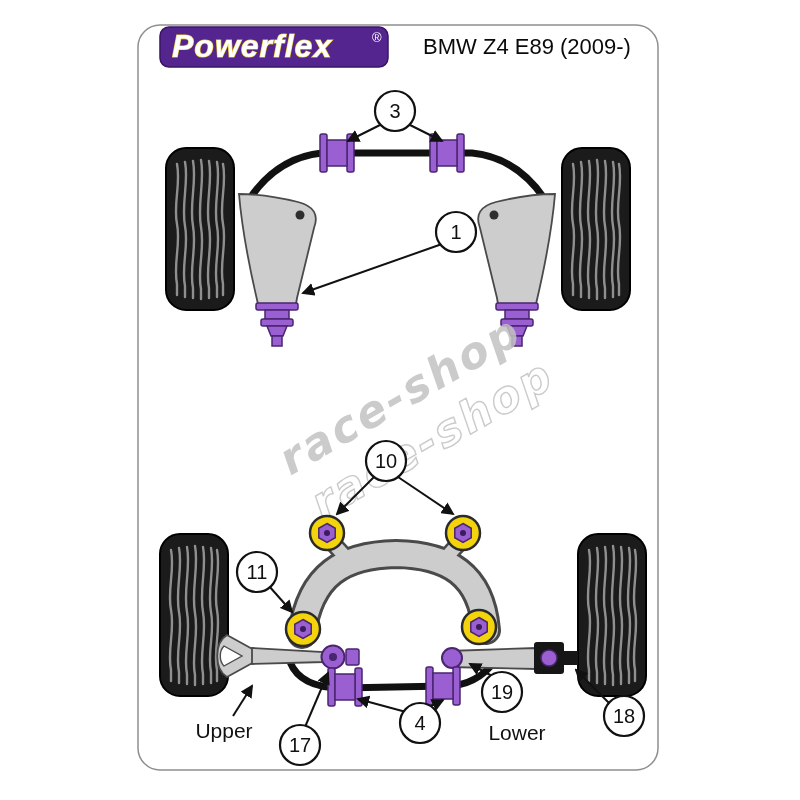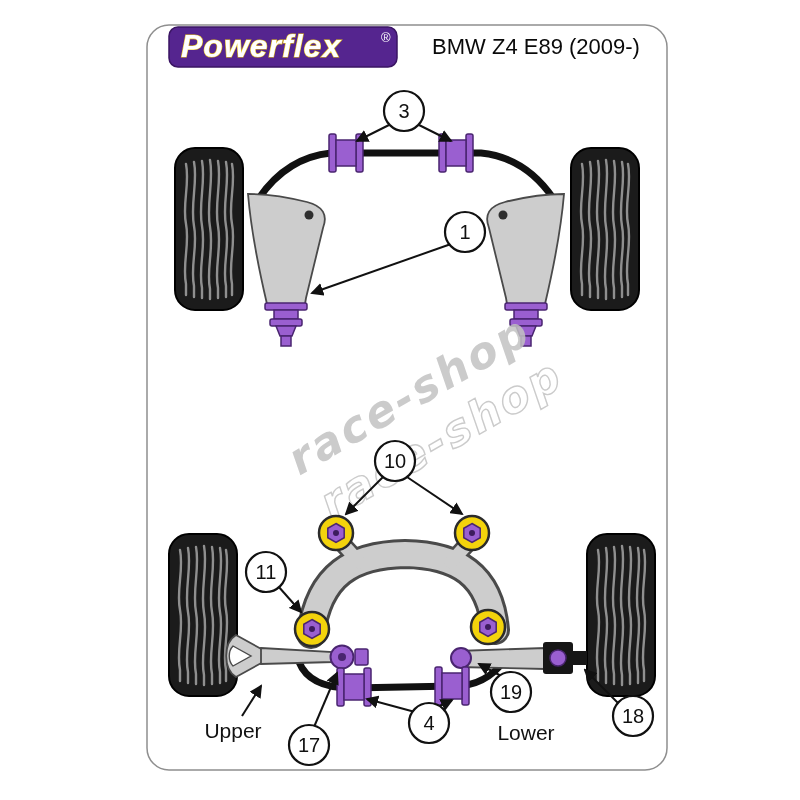--- a/index.html
+++ b/index.html
@@ -1,17 +1,17 @@
 <!DOCTYPE html>
 <html><head>
 <meta charset="utf-8">
 <style>
   html,body{margin:0;padding:0;background:#fff;}
   .stage{position:relative;width:712px;height:800px;background:#fff;overflow:hidden;
-         font-family:"Liberation Sans",sans-serif;margin-left:9px;}
+         font-family:"Liberation Sans",sans-serif;}
   svg{display:block;}
   .callout-circle{fill:#fff;stroke:#111;stroke-width:2.2;}
   .callout-num{font:20px "Liberation Sans",sans-serif;text-anchor:middle;fill:#111;}
   .part-label{font:21px "Liberation Sans",sans-serif;text-anchor:middle;fill:#111;}
   .arrow{stroke:#111;stroke-width:2;fill:none;}
   .title-text{font:22px "Liberation Sans",sans-serif;text-anchor:middle;fill:#0a0a0a;}
   .brand-text{font:italic bold 32px "Liberation Sans",sans-serif;fill:#ffffff;
               stroke:#e8c51e;stroke-width:1.2;paint-order:stroke;letter-spacing:1px;}
   .reg-text{font:13px "Liberation Sans",sans-serif;fill:#ffffff;}
   .wm{font:italic bold 44px "DejaVu Sans",sans-serif;text-anchor:middle;letter-spacing:3px;}

